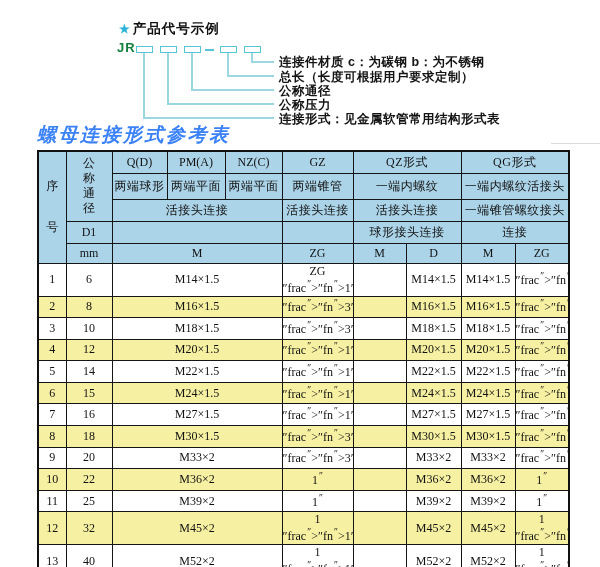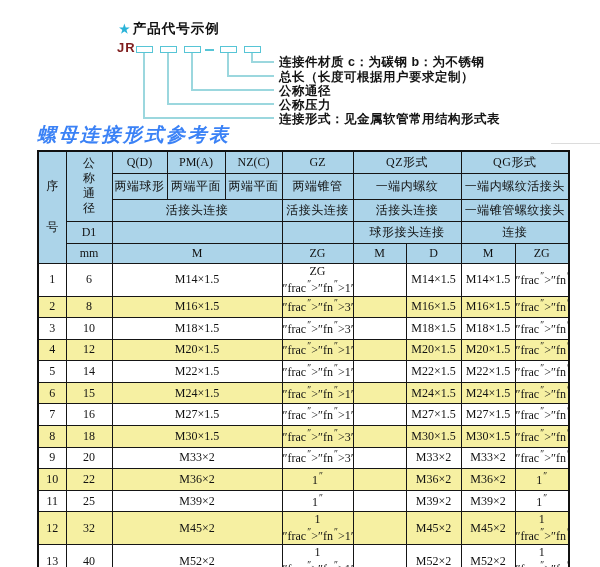--- a/index.html
+++ b/index.html
@@ -5,21 +5,21 @@
   html,body{margin:0;padding:0;}
   body{
     width:600px;height:567px;position:relative;background:#ffffff;
     font-family:"Liberation Sans",sans-serif;color:#111;
     overflow:hidden;
   }
   
   .diagram{position:absolute;left:0;top:0;width:600px;height:175px;}
   .diag-heading{position:absolute;left:119px;top:20px;font-size:13.5px;font-weight:bold;color:#111;letter-spacing:1px;white-space:nowrap;}
   .star{color:#2ab3d8;font-size:12px;margin-right:2px;}
-  .jr{position:absolute;left:117px;top:40px;font-size:13px;font-weight:600;color:#7f1d1d;letter-spacing:1px;}
+  .jr{position:absolute;left:117px;top:40px;font-size:13px;font-weight:600;color:#15803d;letter-spacing:1px;}
   .codebox{position:absolute;top:46px;width:15px;height:4.5px;border:1.5px solid #57c5d6;background:#fff;}
   .codedash{position:absolute;top:49px;width:9px;height:1.5px;background:#57c5d6;}
   .cl{position:absolute;background:#9bd7de;}
   .cl.v{width:1.5px;}
   .cl.h{height:1.5px;}
   .diag-label{position:absolute;left:279px;font-size:12.5px;font-weight:bold;color:#141414;white-space:nowrap;letter-spacing:0.5px;}
   .artifact{position:absolute;background:#dcdcdc;}
   
   .tbl-title{
     position:absolute;left:37px;top:122px;

